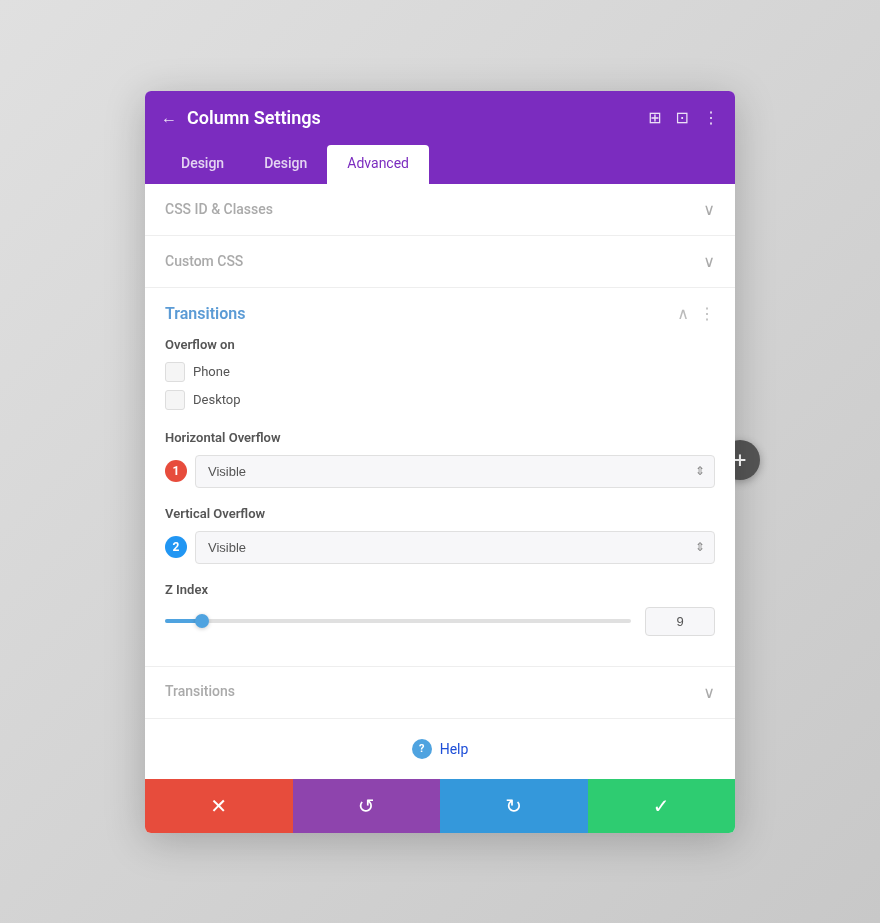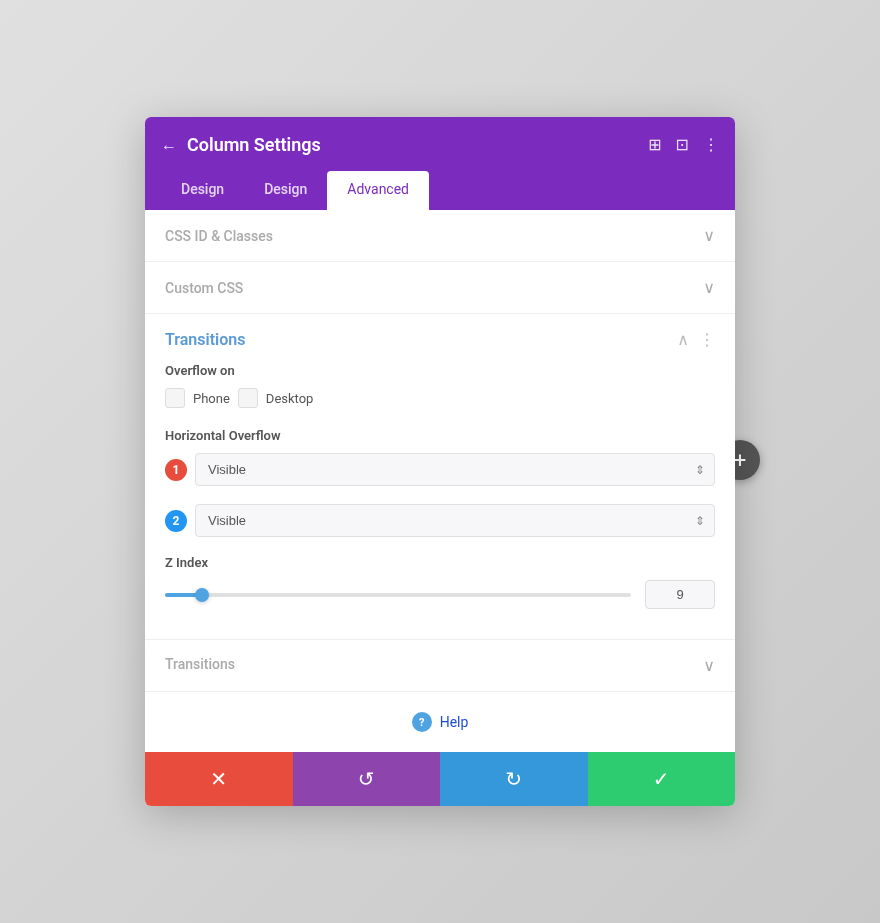--- a/index.html
+++ b/index.html
@@ -151,21 +151,21 @@
 
     .section-label {
       color: #555;
       font-size: 13px;
       font-weight: 600;
       margin-bottom: 10px;
     }
 
     .checkbox-group {
       display: flex;
-      flex-direction: row;
+      flex-direction: column;
       gap: 8px;
       margin-bottom: 20px;
     }
 
     .checkbox-item {
       display: flex;
       align-items: center;
       gap: 8px;
     }
 
@@ -445,20 +445,21 @@
               <option>Visible</option>
               <option>Hidden</option>
               <option>Scroll</option>
               <option>Auto</option>
             </select>
             <span class="select-arrow">⇕</span>
           </div>
         </div>
 
         <div class="field-group">
+          <div class="section-label">Vertical Overflow</div>
           <div class="select-wrapper">
             <div class="badge badge-blue">2</div>
             <select class="select-field">
               <option>Visible</option>
               <option>Hidden</option>
               <option>Scroll</option>
               <option>Auto</option>
             </select>
             <span class="select-arrow">⇕</span>
           </div>

